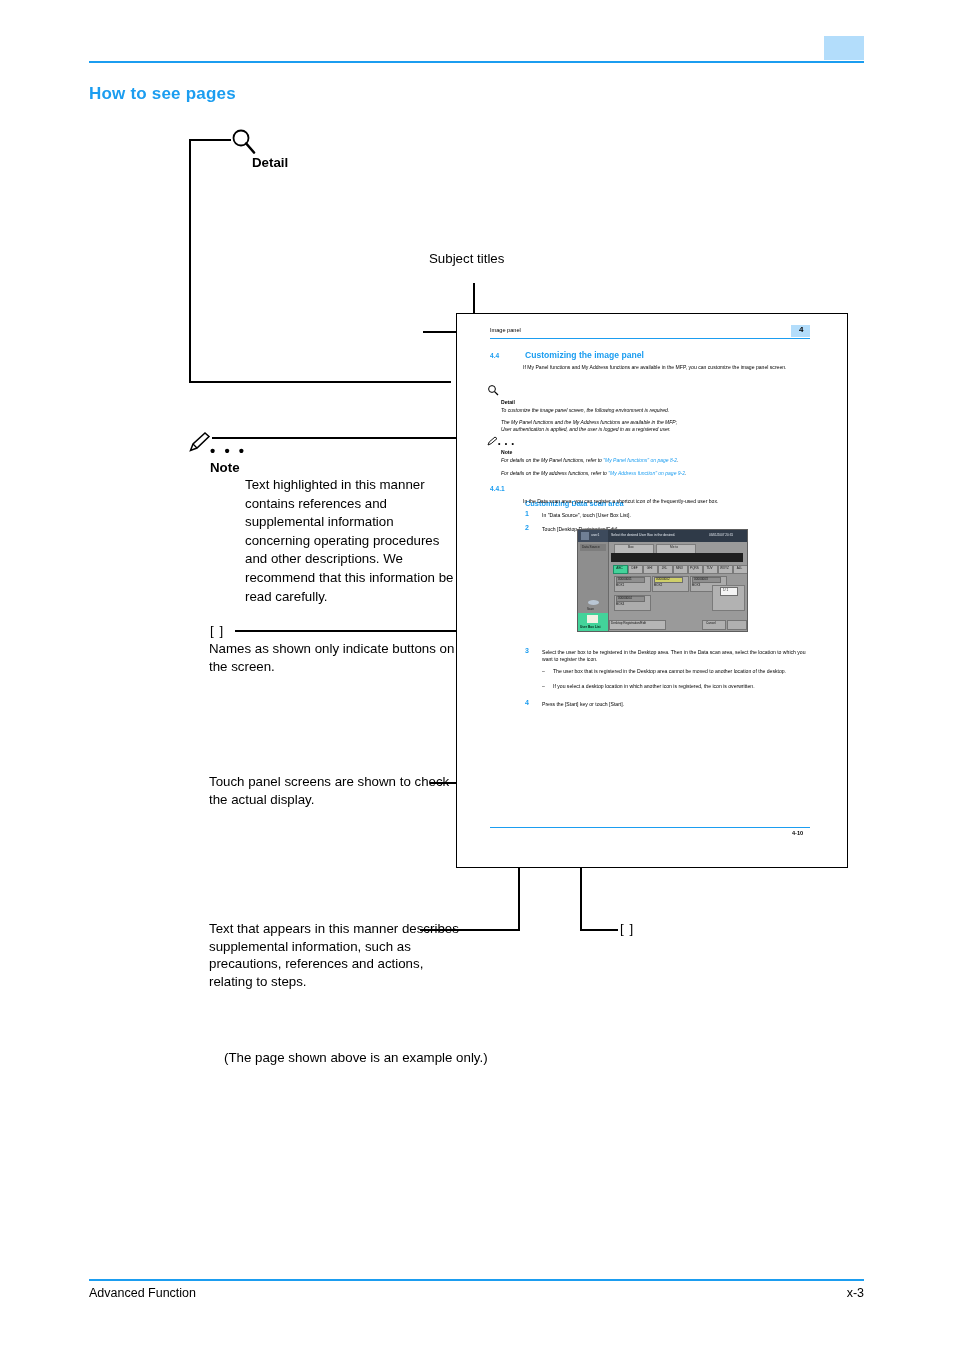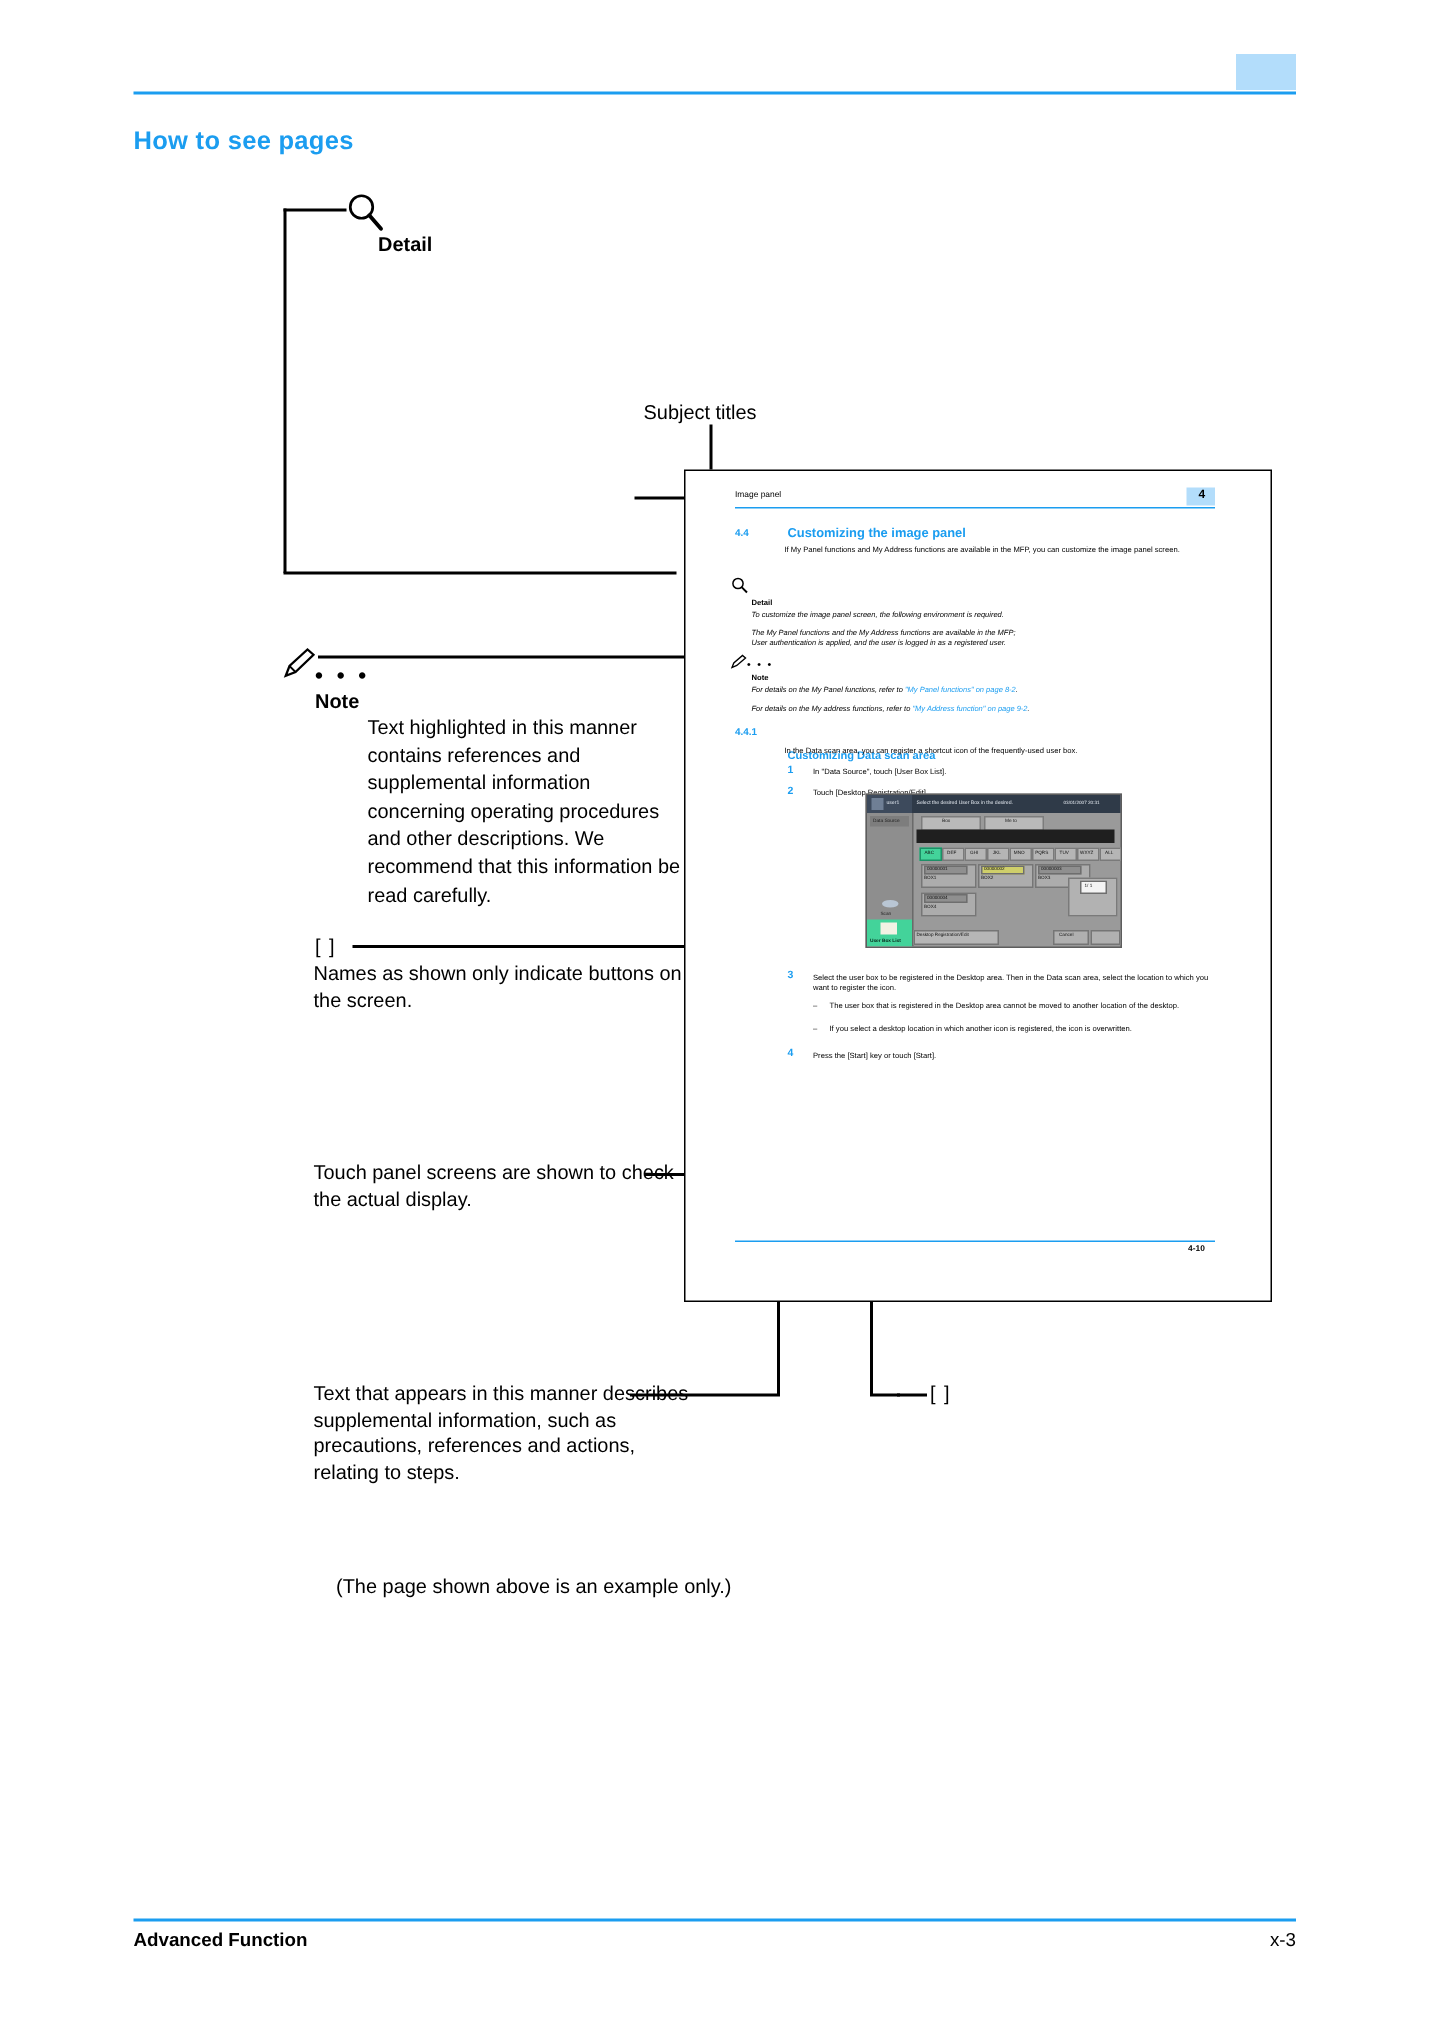--- a/index.html
+++ b/index.html
@@ -27,21 +27,21 @@
     font-size:17px; font-weight:bold; color:#1b9df0;
     letter-spacing:0.2px;
   }
 
   
   .ftr-rule {
     position:absolute; left:89px; top:1279px; width:775px; height:2px;
     background:#1b9df0;
   }
   .ftr-left {
-    position:absolute; left:89px; top:1286px; font-size:12.5px;font-weight:bold;
+    position:absolute; left:89px; top:1286px; font-size:12.5px;
   }
   .ftr-right {
     position:absolute; left:864px; top:1286px; font-size:12.5px;
     text-align:right; transform:translateX(-100%);
   }
 
   
   .note-txt { position:absolute; font-size:13.3px; line-height:17.6px; }
 
   .detail-block { position:absolute; left:252px; top:155px; width:500px; }
@@ -173,21 +173,21 @@
   </svg>
 
   <div class="detail-block">
     <div class="ttl">Detail</div>
   </div>
 
   <div class="ln lnh" style="left:189px;  top:139px;  width:42px;"></div>
   <div class="ln lnv" style="left:189px;  top:139px;  height:243px;"></div>
   <div class="ln lnh" style="left:189px;  top:381px;  width:262px;"></div>
 
-  <div class="note-txt" style="left:429px; top:266px;">Subject titles</div>
+  <div class="note-txt" style="left:429px; top:250px;">Subject titles</div>
   <div class="ln lnv-t" style="left:473px; top:283px; height:60px;"></div>
   <div class="arrow-r" style="left:478px; top:343px;"></div>
 
   <div class="ln lnh" style="left:423px; top:331px; width:37px;"></div>
   <div class="ln lnv" style="left:459px; top:331px; height:35px;"></div>
   <div class="ln lnh" style="left:459px; top:365px; width:27px;"></div>
   <div class="arrow-r" style="left:484px; top:361px;"></div>
 
   <svg class="pen-ico" viewBox="0 0 24 22">
     <path d="M2.5 19.5 L5 13 L17 2 L21 5.5 L9 17 Z" fill="none" stroke="#000" stroke-width="1.5"></path>

